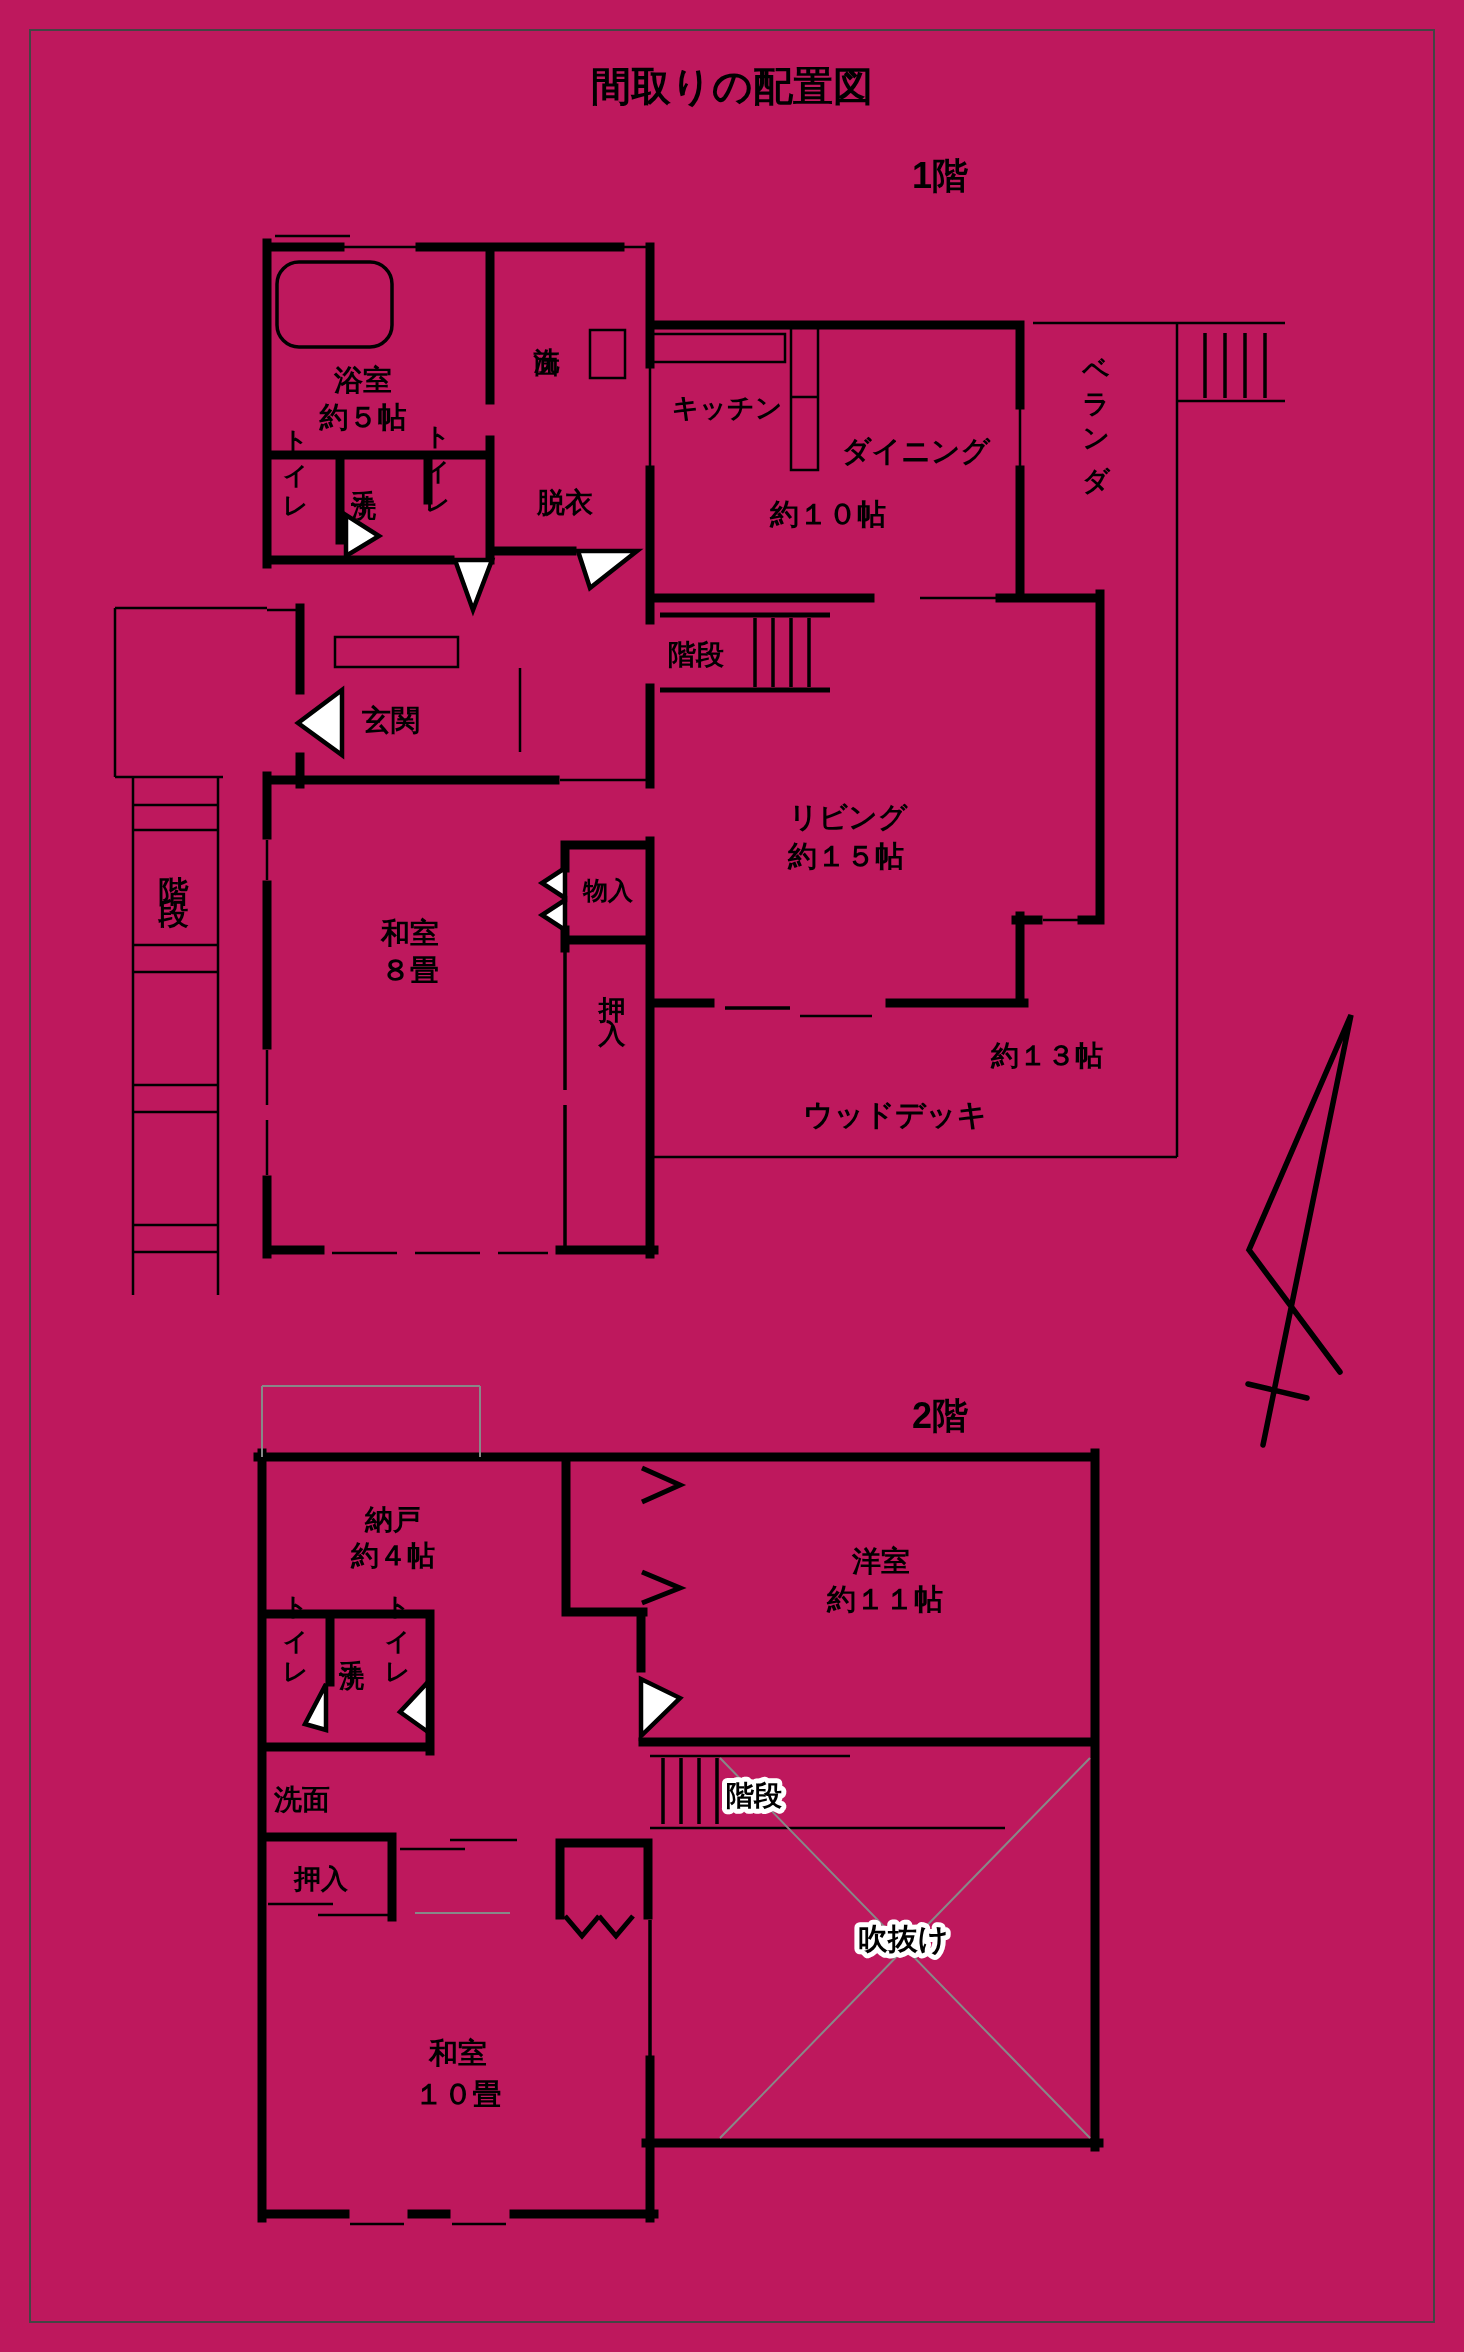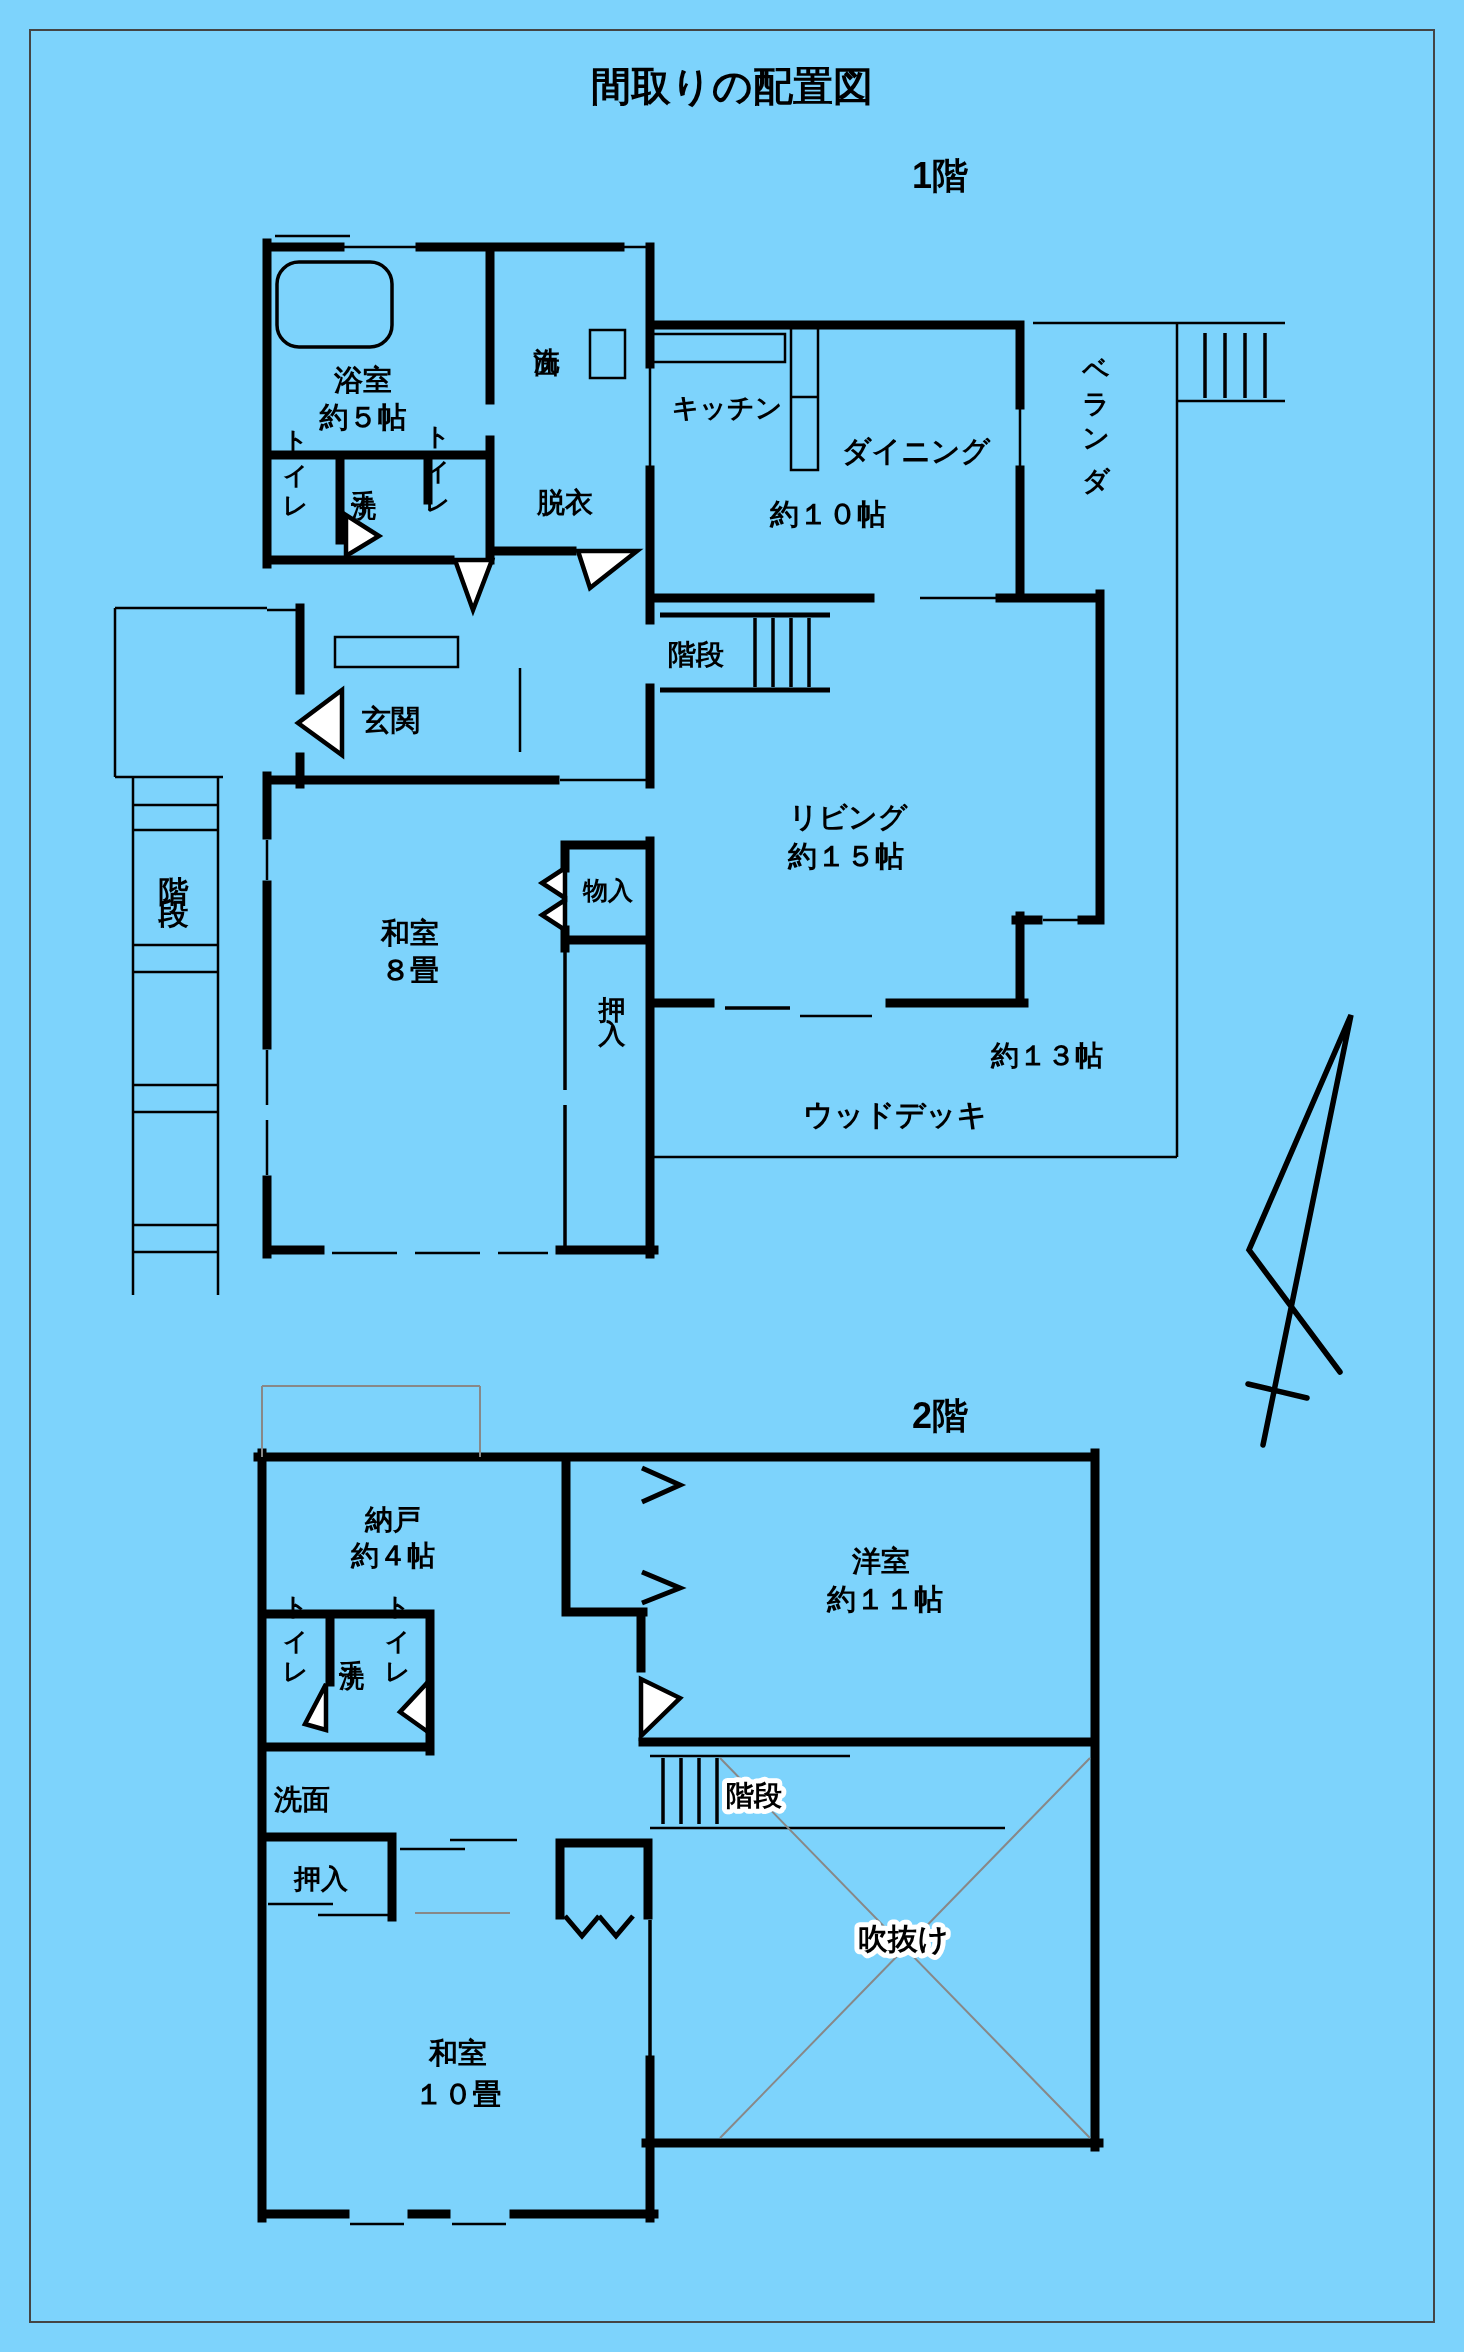--- a/index.html
+++ b/index.html
@@ -1,16 +1,16 @@
 <!DOCTYPE html>
 <html><head>
 <meta charset="utf-8">
 <style>
   html,body{margin:0;padding:0;background:#fff;}
-  .page{position:relative;width:1464px;height:2352px;background:#7dd3fc;overflow:hidden;}
+  .page{position:relative;width:1464px;height:2352px;background:#be185d;overflow:hidden;}
   svg{position:absolute;left:0;top:0;}
   .w9{stroke:#000;stroke-width:9;fill:none;stroke-linecap:square;}
   .w5{stroke:#000;stroke-width:5;fill:none;stroke-linecap:butt;}
   .w4{stroke:#000;stroke-width:3.5;fill:none;stroke-linecap:butt;}
   .w2{stroke:#000;stroke-width:2.5;fill:none;stroke-linecap:butt;}
   .gray{stroke:#888;stroke-width:2;fill:none;}
   .fix{stroke:#000;stroke-width:3.5;fill:none;}
   .door{fill:#fff;stroke:#000;stroke-width:4.5;stroke-linejoin:miter;}
   .chev{fill:none;stroke:#000;stroke-width:5;stroke-linejoin:miter;}
   .cmp{stroke:#000;stroke-width:5.5;fill:none;stroke-linecap:round;}

